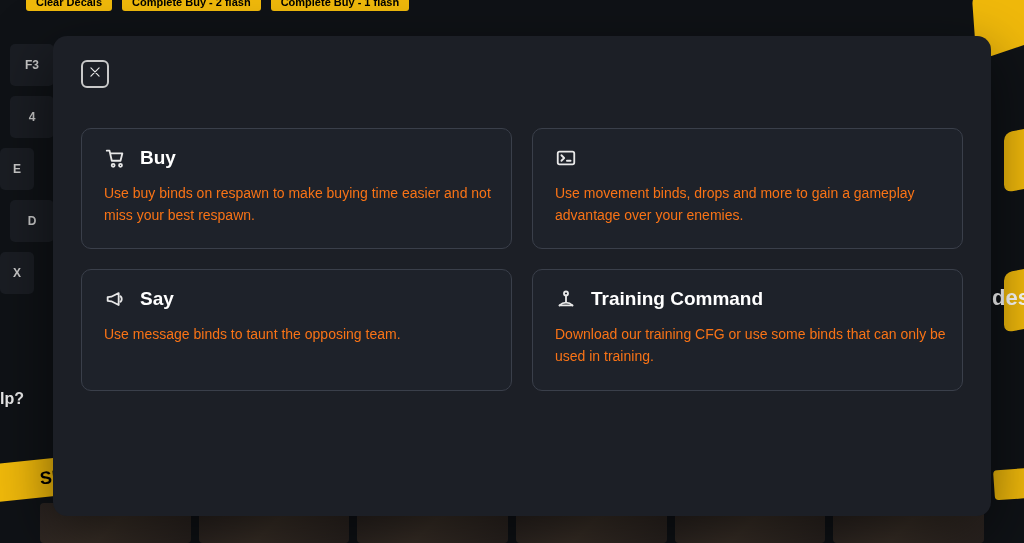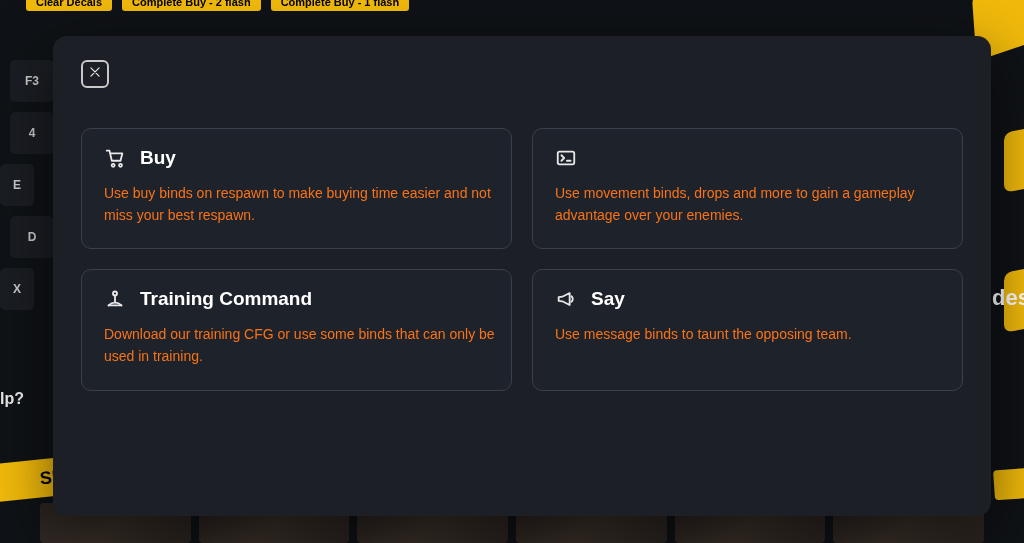--- a/index.html
+++ b/index.html
@@ -2,21 +2,21 @@
 <html><head>
 <meta charset="utf-8">
 <style>
   * { box-sizing: border-box; margin: 0; padding: 0; }
   html, body { width: 1024px; height: 543px; overflow: hidden; font-family: -apple-system, BlinkMacSystemFont, "Segoe UI", Arial, sans-serif; background: #0f1216; color: #e8e8e8; position: relative; }
 
   
   .bg { position: absolute; inset: 0; background: #0f1216; }
   .bg-chips { position: absolute; top: 0; left: 0; display: flex; gap: 10px; padding: 0 26px; height: 18px; align-items: flex-start; }
   .chip { background: #f0b90b; color: #000; font-size: 11px; font-weight: 600; padding: 3px 10px; border-radius: 3px; line-height: 1; position: relative; top: -6px; }
-  .bg-keys { position: absolute; left: 0; top: 60px; display: flex; flex-direction: column; gap: 10px; }
+  .bg-keys { position: absolute; left: 0; top: 44px; display: flex; flex-direction: column; gap: 10px; }
   .key { background: #1a1d23; color: #c9c9c9; font-size: 12px; font-weight: 600; border-radius: 5px; text-align: center; padding: 14px 0; width: 44px; margin-left: 10px; }
   .key.small { width: 34px; margin-left: 0; }
   .bg-logo { position: absolute; right: -20px; top: -20px; width: 70px; height: 70px; background: #f0b90b; transform: skewY(-15deg) rotate(-4deg); border-radius: 12px; }
   .bg-side { position: absolute; right: -10px; top: 90px; width: 30px; height: 280px; display: flex; flex-direction: column; justify-content: space-around; }
   .bg-side-box { background: #f0b90b; height: 60px; border-radius: 8px; transform: skewY(-10deg); }
   .bg-help { position: absolute; left: 0; top: 390px; font-size: 16px; font-weight: 800; color: #e8e8e8; }
   .bg-band { position: absolute; left: -20px; bottom: 44px; width: 90px; height: 38px; background: #f0b90b; color: #000; font-weight: 800; font-size: 18px; transform: rotate(-6deg); display: flex; align-items: center; justify-content: flex-end; padding-right: 6px; }
   .bg-thumbs { position: absolute; left: 0; right: 0; bottom: 0; height: 40px; display: flex; gap: 8px; padding: 0 40px; }
   .thumb { flex: 1; background: linear-gradient(135deg,#2a2320,#3a3028,#2a2320); border-radius: 4px; }
   .bg-ylow { position: absolute; right: -10px; bottom: 44px; width: 40px; height: 30px; background: #f0b90b; transform: rotate(-4deg); border-radius: 4px; }
@@ -108,38 +108,38 @@
             </svg>
         </span>
       </div>
       <div class="card-desc">Use movement binds, drops and more to gain a gameplay advantage over your enemies.</div>
     </div>
 
     <div class="card">
       <div class="card-head">
         <span class="icon">
           <svg viewBox="0 0 24 24">
+              <path class="stroke" d="M4 10v4l4 .5 8 4V5.5l-8 4z"></path>
+              <path class="stroke" d="M18 9a4 4 0 0 1 0 6"></path>
+            </svg>
+        </span>
+        <span class="card-title">Say</span>
+      </div>
+      <div class="card-desc">Use message binds to taunt the opposing team.</div>
+    </div>
+
+    <div class="card">
+      <div class="card-head">
+        <span class="icon">
+          <svg viewBox="0 0 24 24">
               <circle class="stroke" cx="12" cy="6" r="2.2"></circle>
               <path class="stroke" d="M12 8.2v7"></path>
               <path class="stroke" d="M5 19c2-2 5-3 7-3s5 1 7 3"></path>
               <path class="stroke" d="M5 19h14"></path>
             </svg>
         </span>
         <span class="card-title">Training Command</span>
       </div>
       <div class="card-desc">Download our training CFG or use some binds that can only be used in training.</div>
     </div>
 
-    <div class="card">
-      <div class="card-head">
-        <span class="icon">
-          <svg viewBox="0 0 24 24">
-              <path class="stroke" d="M4 10v4l4 .5 8 4V5.5l-8 4z"></path>
-              <path class="stroke" d="M18 9a4 4 0 0 1 0 6"></path>
-            </svg>
-        </span>
-        <span class="card-title">Say</span>
-      </div>
-      <div class="card-desc">Use message binds to taunt the opposing team.</div>
-    </div>
-
   </div>
 </div>
 
 </body></html>

